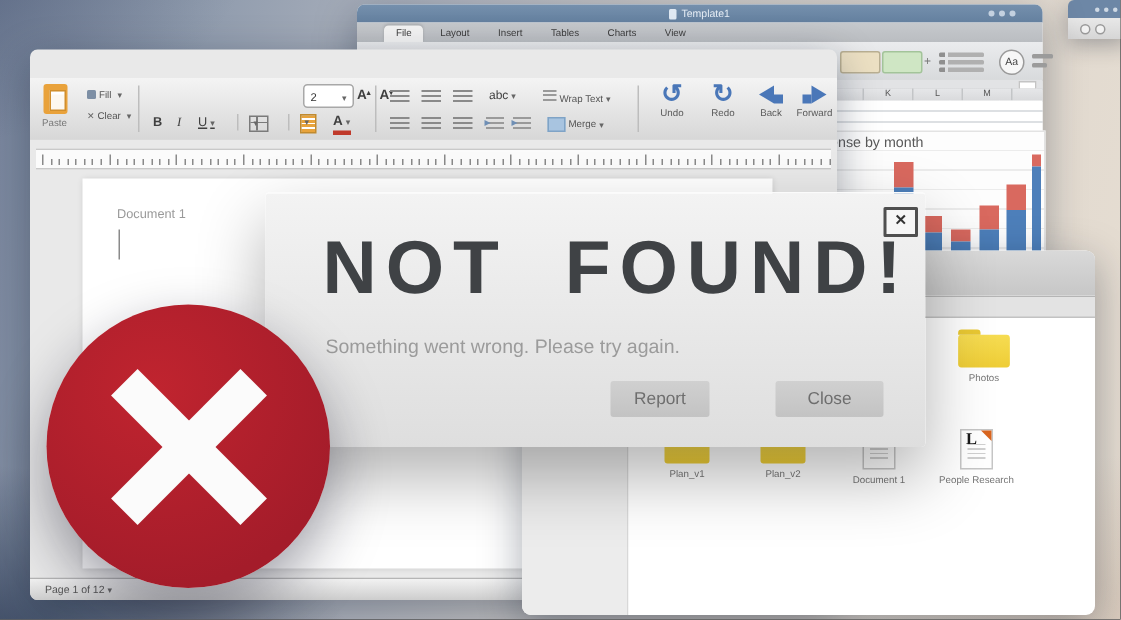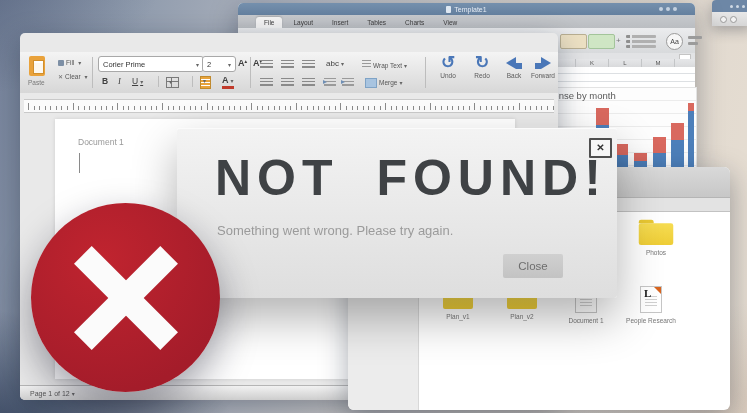--- a/index.html
+++ b/index.html
@@ -117,21 +117,21 @@
   
   #dlg{left:177px;top:128px;width:440px;height:169px;z-index:5;border-radius:3px;
      background:linear-gradient(#f3f3f3,#dedede);box-shadow:0 20px 45px rgba(0,0,0,.30);border-top:1px solid #fbfbfb;}
   #dlg-close{position:absolute;right:5px;top:9px;width:19px;height:16px;background:#f6f6f6;border:2px solid #4f4f4f;border-radius:1px;
      display:flex;align-items:center;justify-content:center;font-size:10px;color:#333;font-weight:bold;line-height:1;}
   #dlg-title{position:absolute;left:38px;top:20px;font-size:50px;font-weight:bold;color:#3f4245;letter-spacing:6px;word-spacing:18px;}
   #dlg-msg{position:absolute;left:40px;top:94px;font-size:13px;color:#9b9b9b;}
   .dlg-btn{position:absolute;top:125px;height:24px;background:linear-gradient(#d0d0d0,#c3c3c3);border-radius:2px;
      display:flex;align-items:center;justify-content:center;font-size:11.5px;color:#6e6e6e;}
   #btn-report{left:230px;width:66px;}
-  #btn-close{left:326px;width:60px;}
+  #btn-close{left:340px;width:72px;}
 
   
   #err{left:31px;top:203px;width:189px;height:189px;z-index:6;border-radius:50%;
      background:radial-gradient(circle at 38% 30%,#c0242f,#a41c2a 75%);box-shadow:0 16px 38px rgba(15,15,35,.40);}
   .xbar{position:absolute;left:50%;top:50%;width:122px;height:25px;background:#fbfbfb;}
   .xbar.a{transform:translate(-50%,-50%) rotate(45deg);}
   .xbar.b{transform:translate(-50%,-50%) rotate(-45deg);}
 </style>
 </head>
 <body>
@@ -226,24 +226,20 @@
       <div id="paste-lbl">Paste</div>
       <div class="fc-row dd" style="top:7px;">
           <span class="sq-ic"></span>
           <span>Fill</span>
         </div>
       <div class="fc-row dd" style="top:21px;">
           <span class="x-ic"></span>
           <span>Clear</span>
         </div>
       <i class="vdiv" style="left:72px;"></i>
-      <div class="combo" style="left:78px;top:4px;width:96px;">
-        <span>Corier Prime</span>
-          <span class="dd"></span>
-      </div>
       <div class="combo" style="left:182px;top:4px;width:24px;">
         <span>2</span>
           <span class="dd"></span>
       </div>
       <span class="fbtn sm" style="left:218px;top:6px;">A</span>
       <span class="fbtn sm2" style="left:233px;top:6px;">A</span>
       <span class="biu" style="left:82px;font-weight:bold;">B</span>
       <span class="biu" style="left:98px;font-style:italic;font-family:'Liberation Serif',serif;">I</span>
       <span class="biu dd" style="left:112px;text-decoration:underline;">U</span>
       <i class="vdiv" style="left:138px;top:24px;bottom:6px;"></i>
@@ -412,20 +408,21 @@
           </div>
           <div class="lbl">People Research</div>
         </div>
       </div>
   </div>
 
   <div id="dlg" class="abs">
     <div id="dlg-close">✕</div>
     <div id="dlg-title">NOT FOUND!</div>
     <div id="dlg-msg">Something went wrong. Please try again.</div>
+    <div class="dlg-btn" id="btn-report">Report</div>
     <div class="dlg-btn" id="btn-close">Close</div>
   </div>
 
   <div id="err" class="abs">
     <div class="xbar a"></div>
     <div class="xbar b"></div>
   </div>
 
 </div>
 

